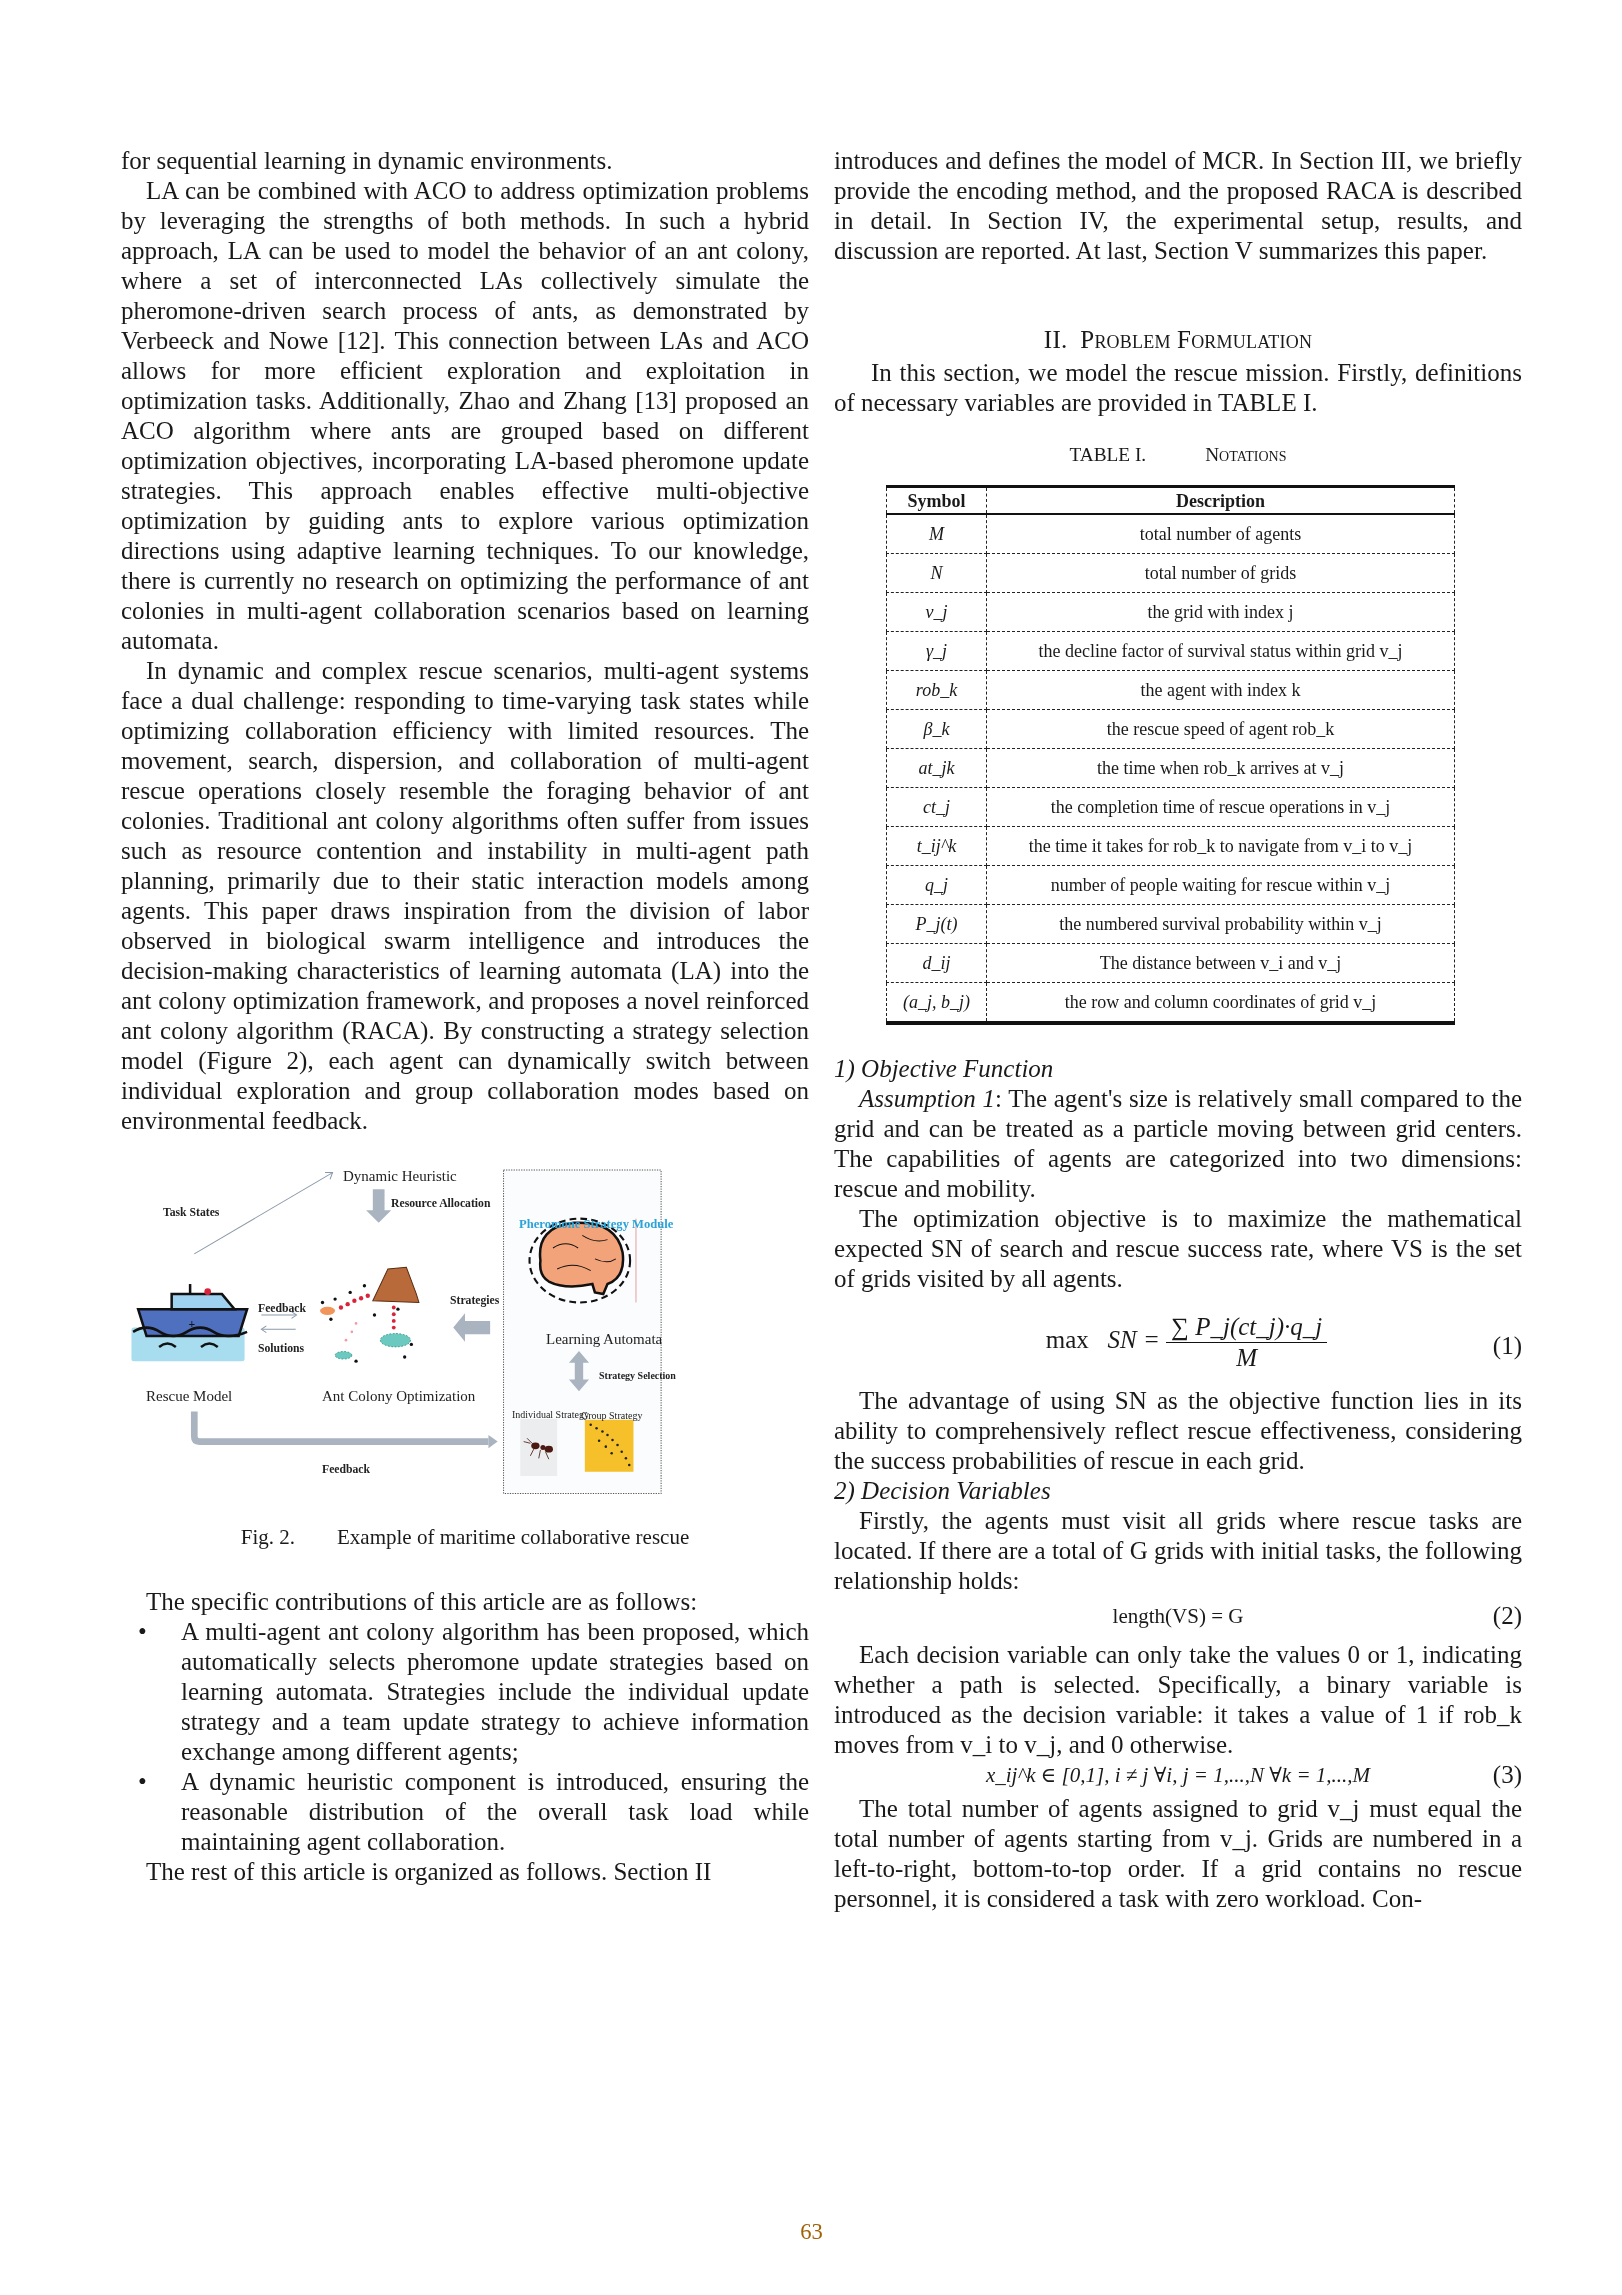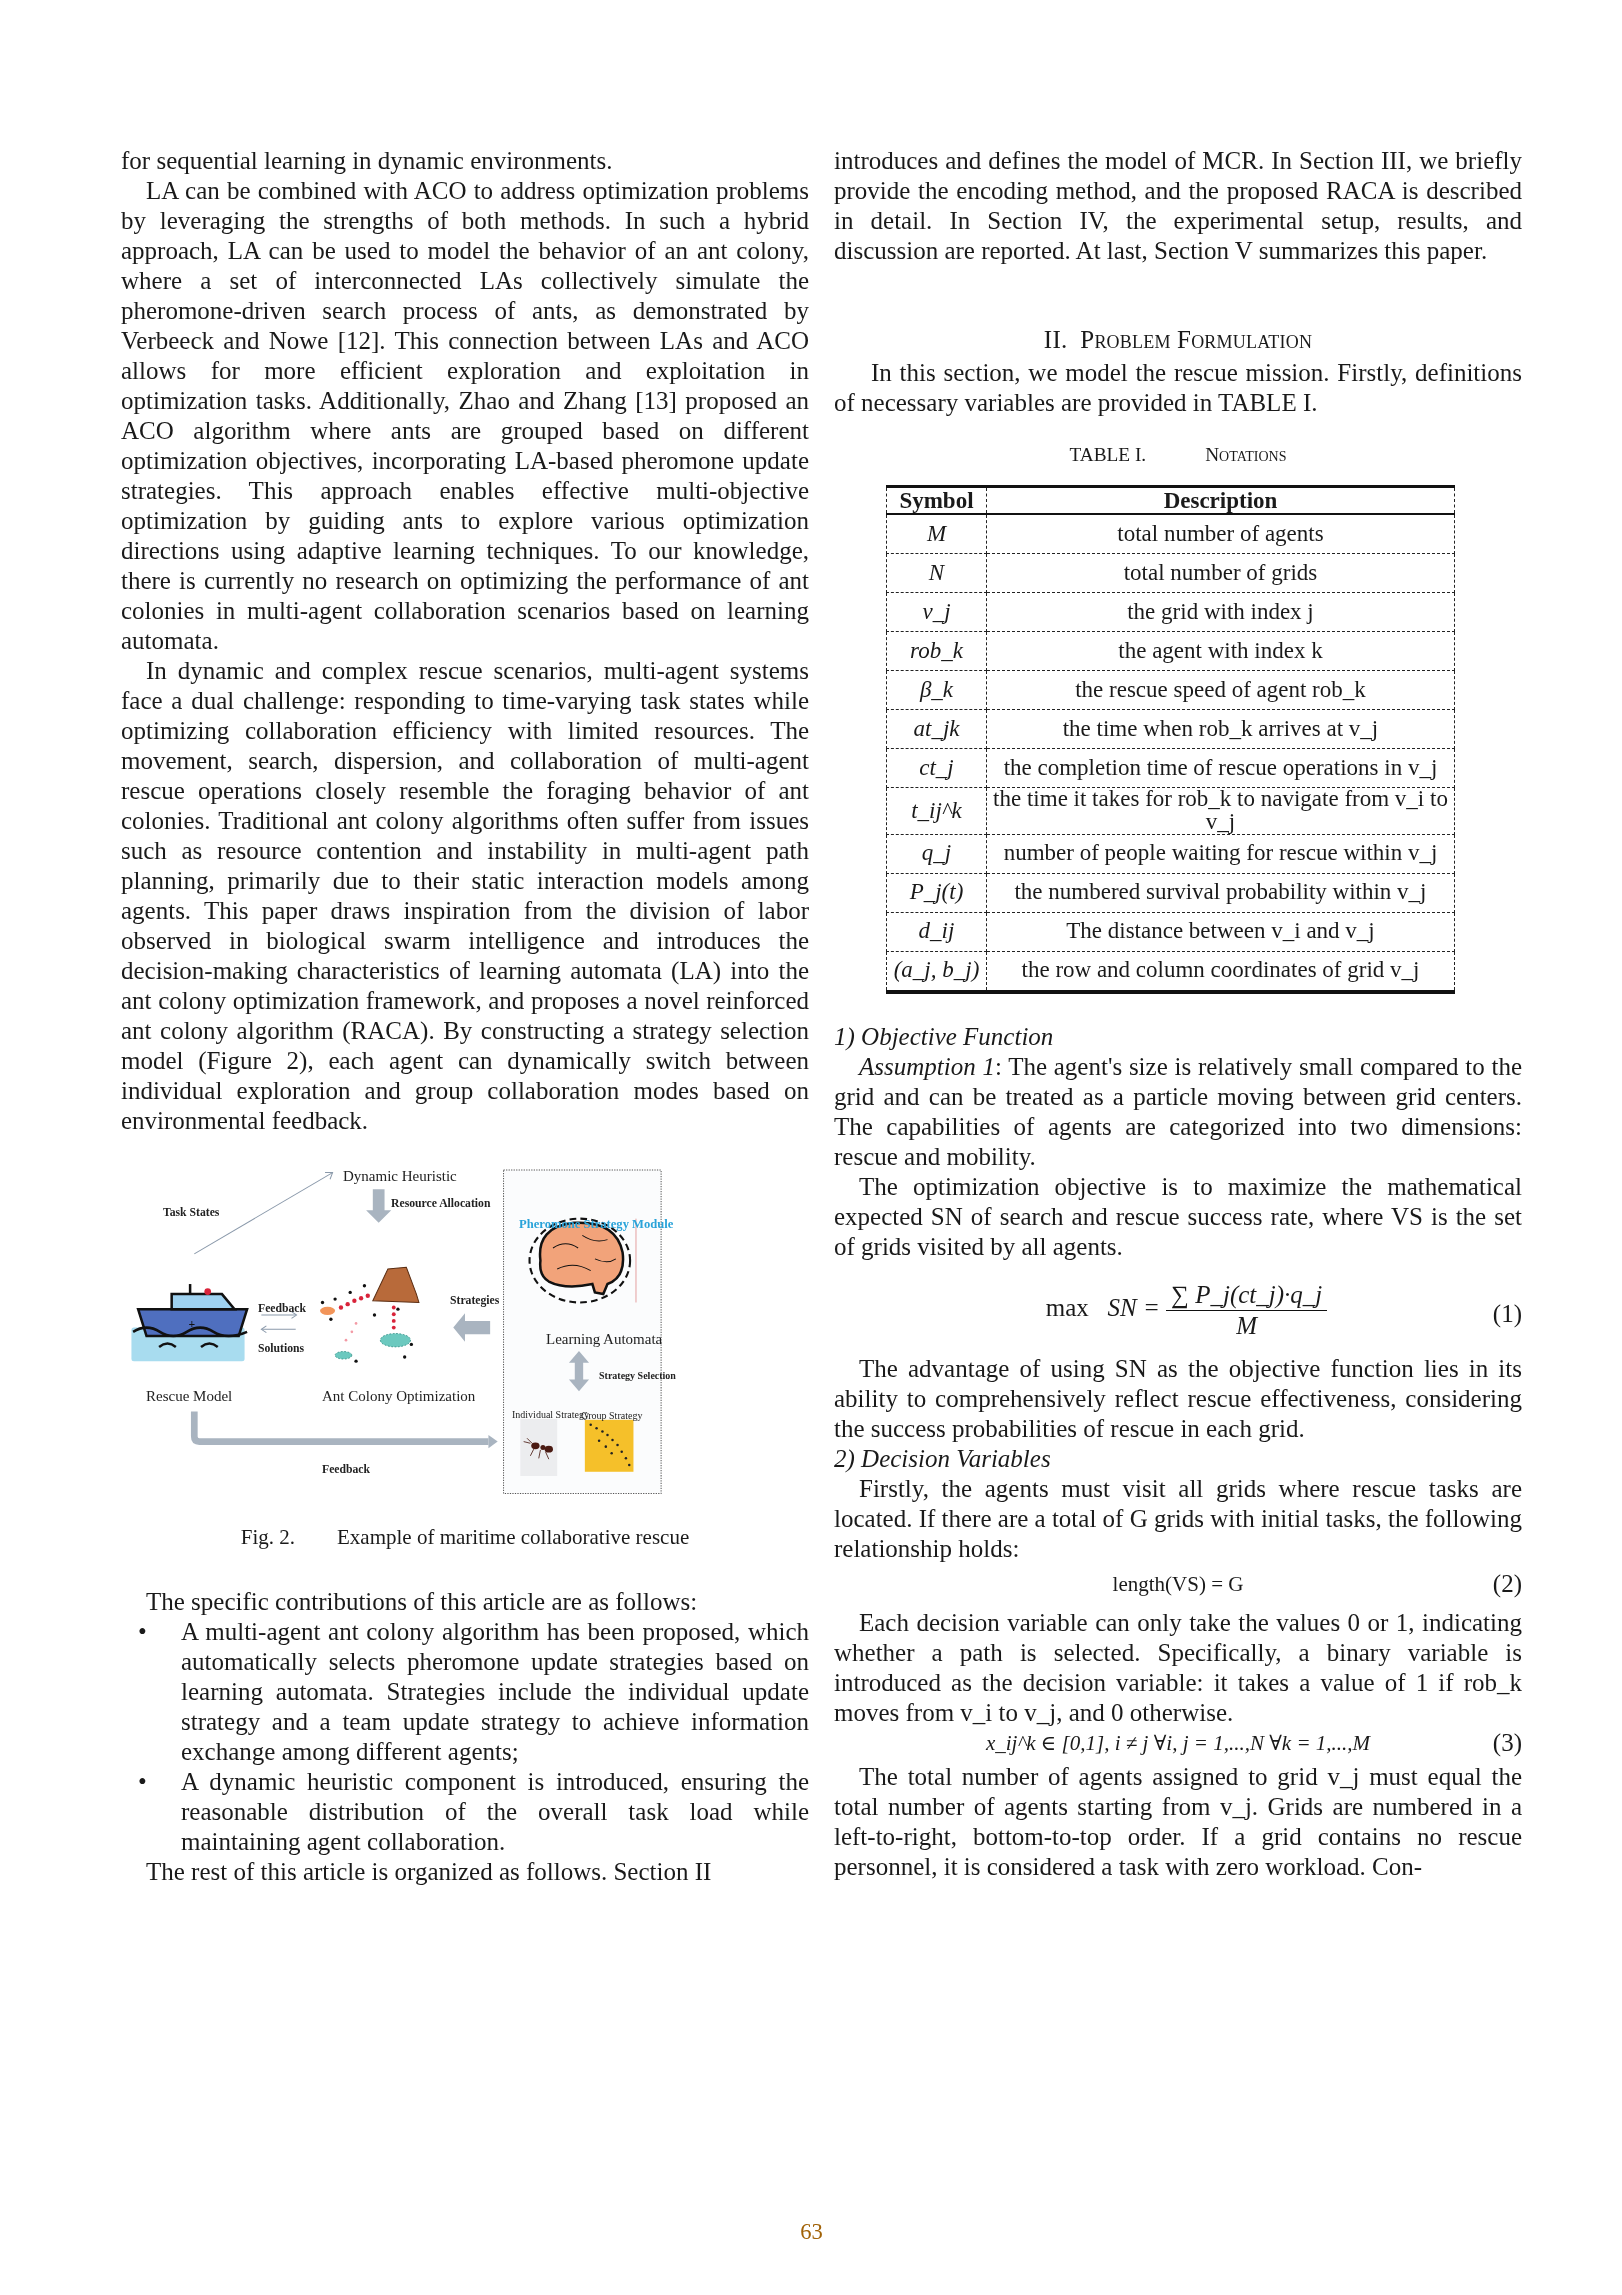--- a/index.html
+++ b/index.html
@@ -25,21 +25,21 @@
   .psm-title { position: absolute; left: 398px; top: 32px; color: #2aa3d9; font-weight: bold; font-size: 12.6px; white-space: nowrap; margin-top: 17px; }
 
   
   .bullets { margin: 0; padding: 0; list-style: none; }
   .bullets li { position: relative; padding-left: 60px; text-align: justify; }
   .bullets li::before { content: "\2022"; position: absolute; left: 17px; top: 0; }
 
   
   .table-caption { text-align: center; font-size: 19.3px; margin-top: 22px; margin-bottom: 15px; }
   .table-caption .lbl { margin-right: 59px; }
-  table.notations { border-collapse: collapse; margin-left: 52px; width: 569px; font-size: 23px; line-height: 22.6px; }
+  table.notations { border-collapse: collapse; margin-left: 52px; width: 569px; font-size: 18px; line-height: 22.6px; }
   table.notations th, table.notations td { border: 1.3px dashed #222; text-align: center; height: 38px; padding: 0 5px; }
   table.notations th { height: 25px; font-weight: bold; }
   table.notations thead tr { border-top: 3.4px solid #111; border-bottom: 2.5px solid #111; }
   table.notations tbody tr:last-child { border-bottom: 4.2px solid #111; }
   table.notations td:first-child, table.notations th:first-child { width: 89px; }
   .sym { font-style: italic; }
 
   .eq { position: relative; margin: 5px 0; height: 34px; }
   .eq .body { position: absolute; left: 0; right: 0; text-align: center; }
   .eq .num { position: absolute; right: 0; top: 0; }
@@ -211,20 +211,24 @@
         </tr>
       <tr>
           <td class="sym">N</td>
           <td>total number of grids</td>
         </tr>
       <tr>
           <td class="sym">v_j</td>
           <td>the grid with index j</td>
         </tr>
       <tr>
+          <td class="sym">γ_j</td>
+          <td>the decline factor of survival status within grid v_j</td>
+        </tr>
+      <tr>
           <td class="sym">rob_k</td>
           <td>the agent with index k</td>
         </tr>
       <tr>
           <td class="sym">β_k</td>
           <td>the rescue speed of agent rob_k</td>
         </tr>
       <tr>
           <td class="sym">at_jk</td>
           <td>the time when rob_k arrives at v_j</td>

